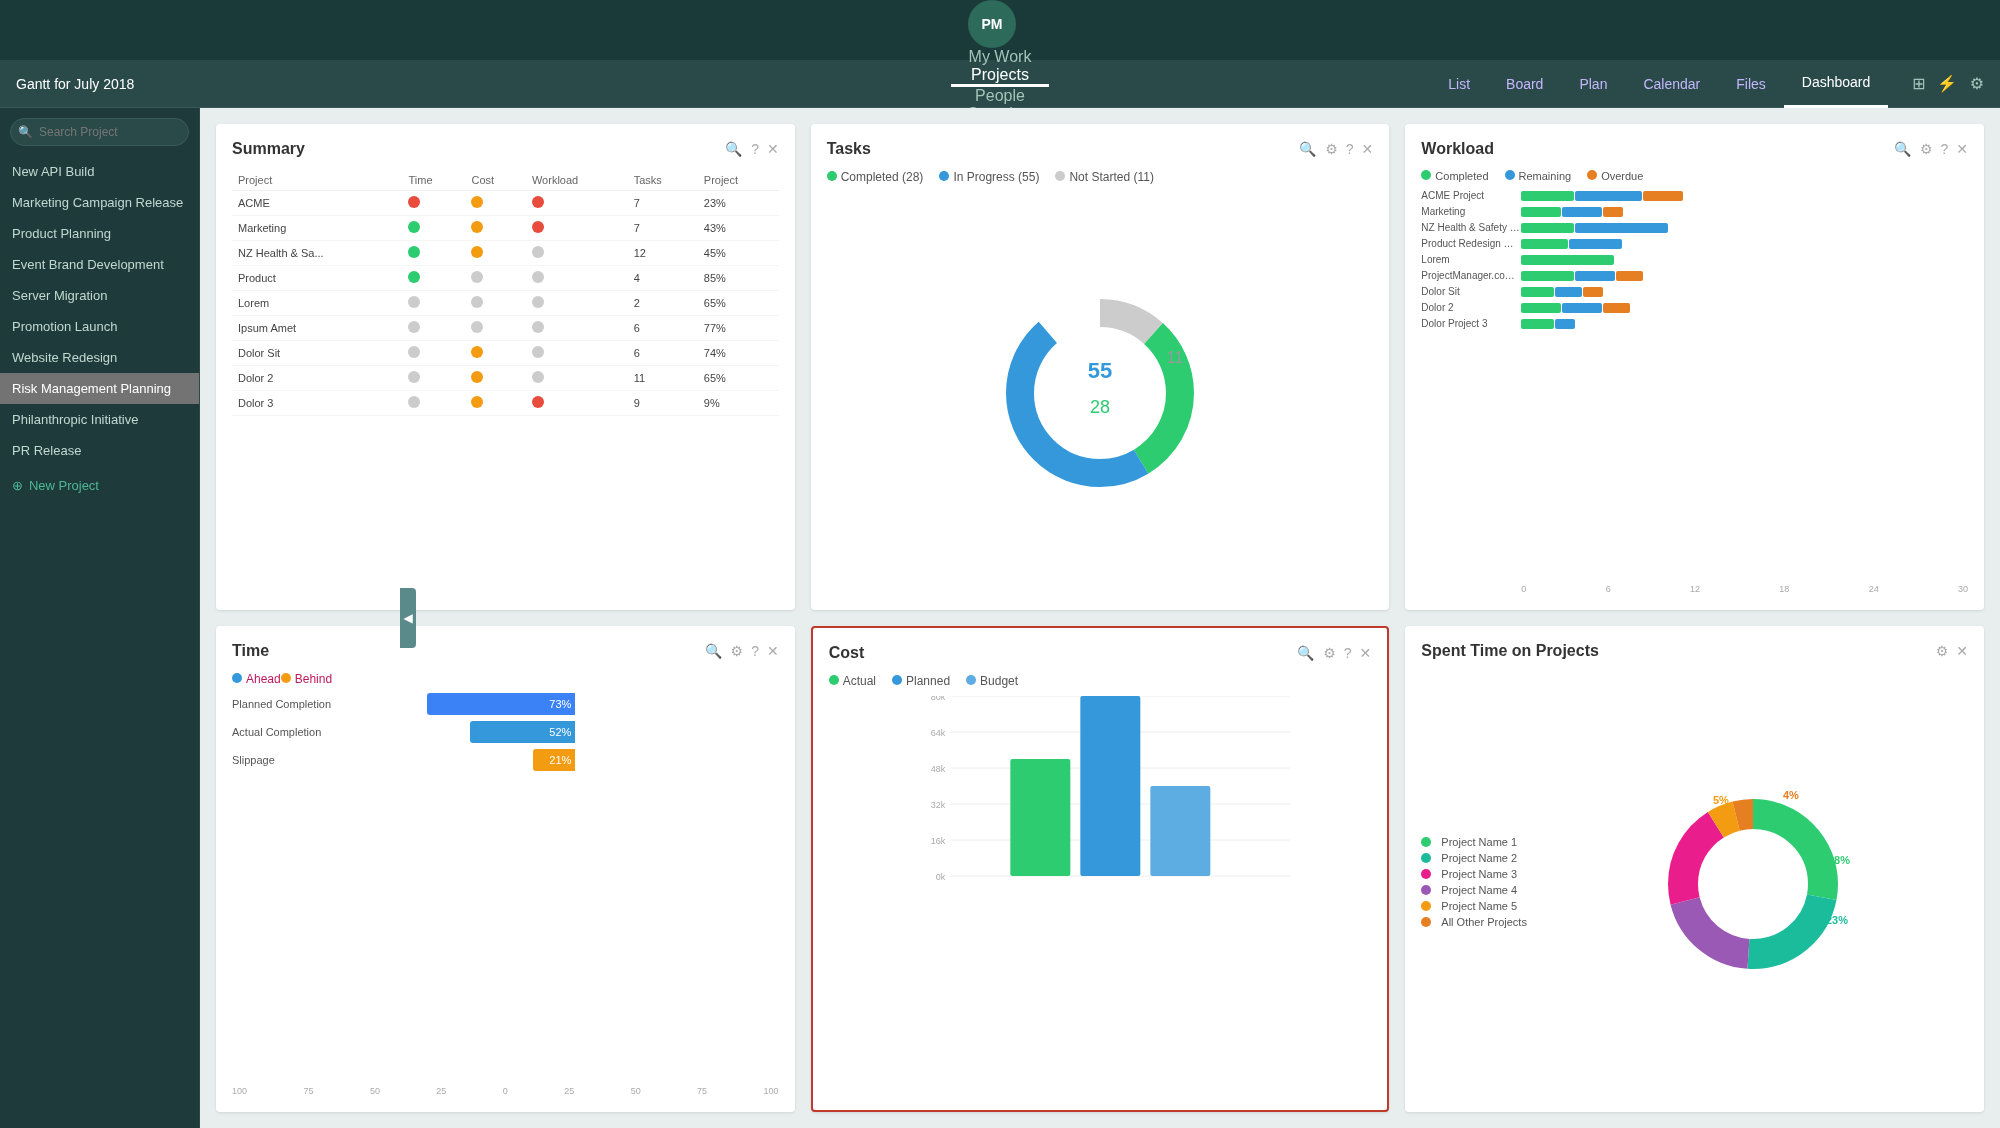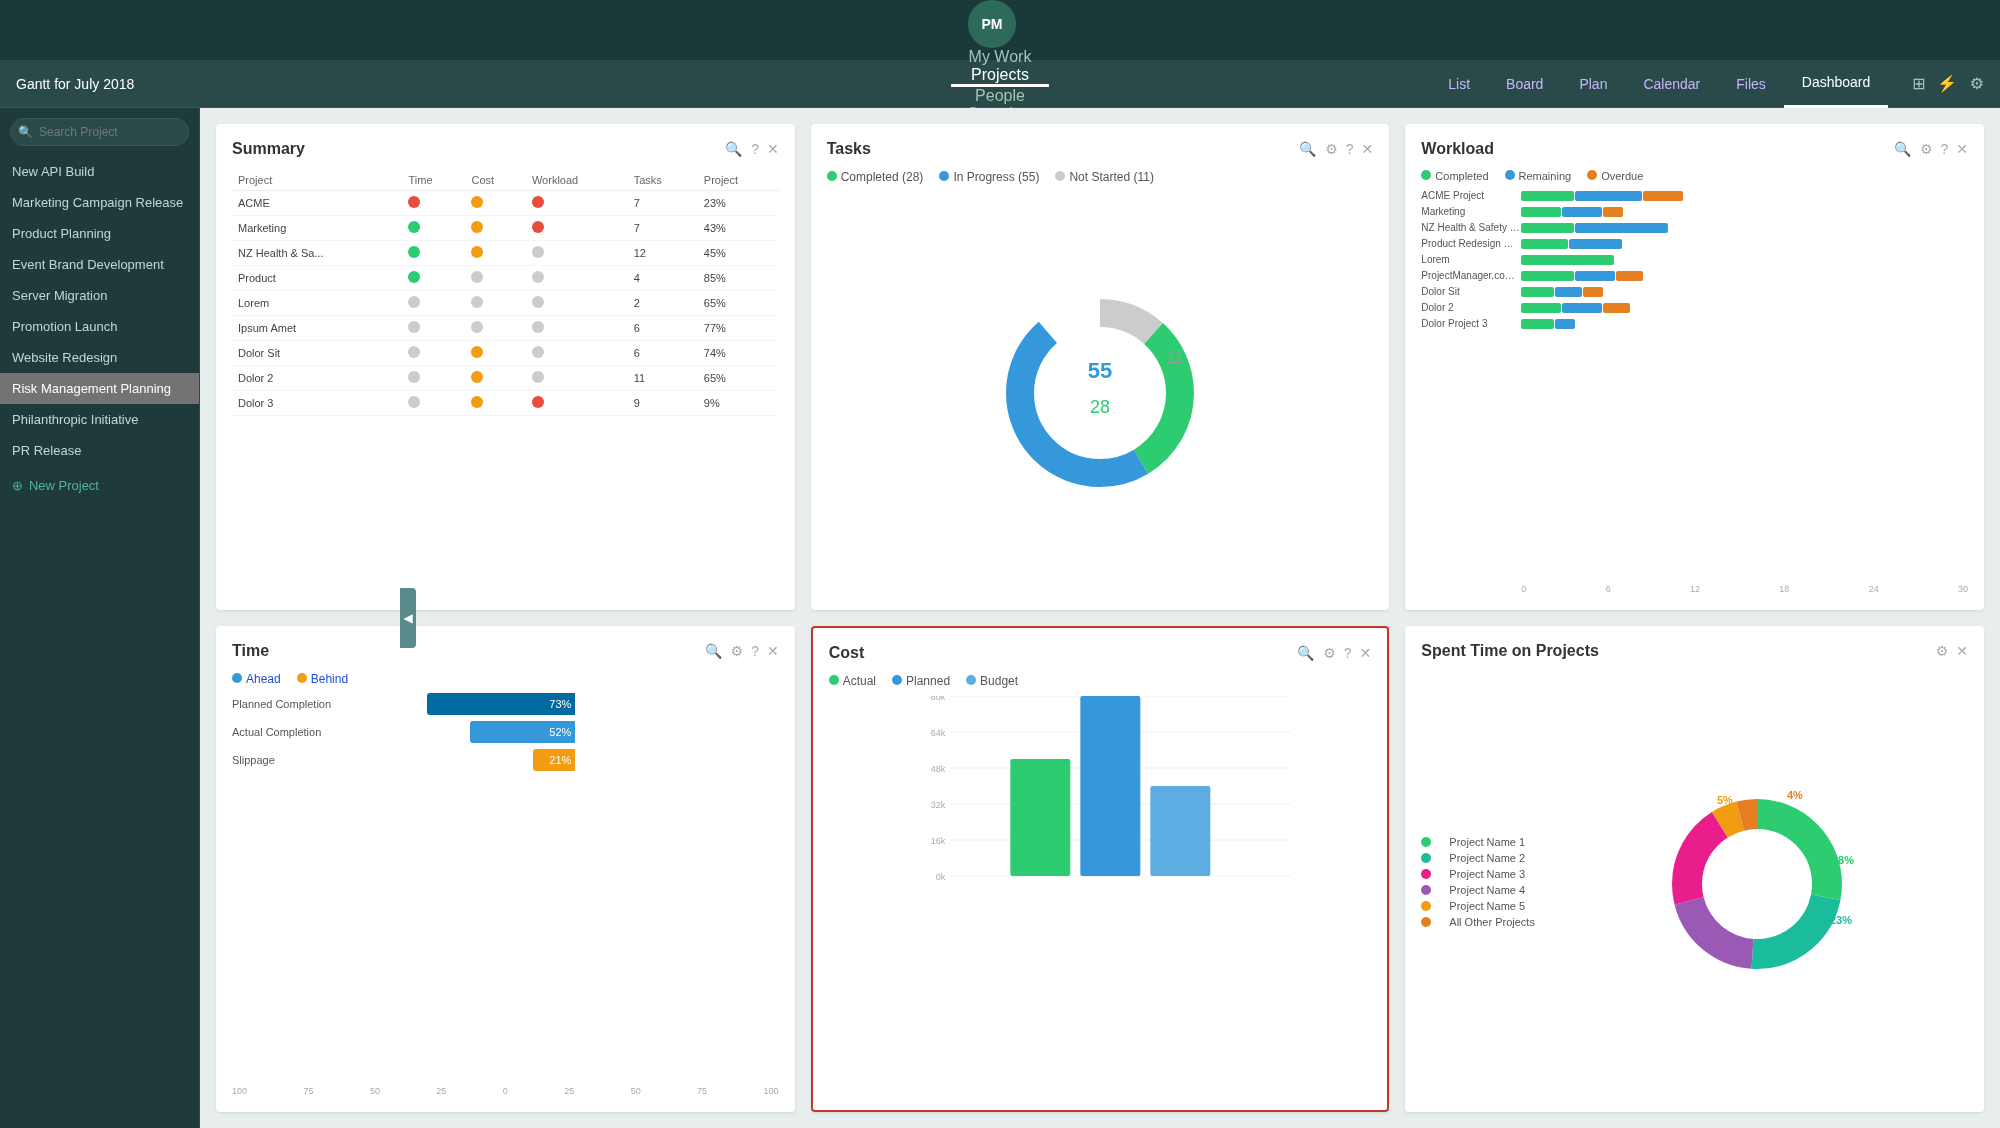--- a/index.html
+++ b/index.html
@@ -69,33 +69,33 @@
     .workload-row { display: flex; align-items: center; margin-bottom: 5px; font-size: 10px; }
     .workload-label { width: 100px; color: #555; flex-shrink: 0; overflow: hidden; text-overflow: ellipsis; white-space: nowrap; font-size: 10px; }
     .workload-bar-group { flex: 1; display: flex; gap: 1px; }
     .wb { height: 10px; border-radius: 2px; }
     .wb-green { background: #2ecc71; }
     .wb-blue { background: #3498db; }
     .wb-orange { background: #e67e22; }
     .workload-axis { display: flex; justify-content: space-between; font-size: 9px; color: #aaa; margin-top: 4px; padding-left: 100px; }
 
     
-    .time-legend { display: flex; gap: 16px; font-size: 12px; color: #1d4ed8; margin-bottom: 12px; }
+    .time-legend { display: flex; font-size: 12px; color: #be185d; margin-bottom: 12px; }
     .time-bars { flex: 1; }
     .time-row { display: flex; align-items: center; margin-bottom: 16px; }
     .time-label { width: 140px; font-size: 11px; color: #555; flex-shrink: 0; }
     .time-axis { display: flex; justify-content: space-between; font-size: 9px; color: #aaa; margin-top: 8px; }
 
     
     .cost-legend { display: flex; gap: 16px; font-size: 12px; color: #555; margin-bottom: 8px; }
     .cost-chart { flex: 1; position: relative; }
 
     
     .spent-legend { font-size: 11px; color: #555; }
-    .spent-legend-item { display: flex; align-items: center; gap: 14px; margin-bottom: 4px; }
+    .spent-legend-item { display: flex; align-items: center; gap: 6px; margin-bottom: 4px; }
     .spent-donut { flex: 1; display: flex; align-items: center; justify-content: center; }
 
     
     .collapse-btn { width: 16px; height: 60px; background: #5a8a8a; position: absolute; left: 200px; top: 50%; transform: translateY(-50%); border-radius: 0 4px 4px 0; display: flex; align-items: center; justify-content: center; cursor: pointer; color: white; font-size: 12px; z-index: 10; }
   </style>
 </head>
 <body>
 
 <div class="top-nav">
   <div class="logo">PM</div>
@@ -404,21 +404,21 @@
       <div class="time-legend">
         <span><span class="legend-dot" style="background:#3498db;"></span><span>Ahead</span></span>
         <span><span class="legend-dot" style="background:#f39c12;"></span><span>Behind</span></span>
       </div>
       <div class="time-bars">
 
         <div class="time-row">
           <div class="time-label">Planned Completion</div>
           <div style="flex:1; position:relative; display:flex; align-items:center;">
             <div style="position:absolute; right: 50%; display:flex; justify-content:flex-end; width: 50%;">
-              <div style="background:#0369a1; height:22px; border-radius:3px 0 0 3px; width:73%; min-width:10px; display:flex; align-items:center; padding-right:4px;">
+              <div style="background:#3b82f6; height:22px; border-radius:3px 0 0 3px; width:73%; min-width:10px; display:flex; align-items:center; padding-right:4px;">
                 <span style="color:white; font-size:11px; margin-left:auto;">73%</span>
               </div>
             </div>
             <div style="width:1px; background:#ddd; height:100%; position:absolute; left:50%;"></div>
           </div>
         </div>
 
         <div class="time-row">
           <div class="time-label">Actual Completion</div>
           <div style="flex:1; position:relative; display:flex; align-items:center;">

